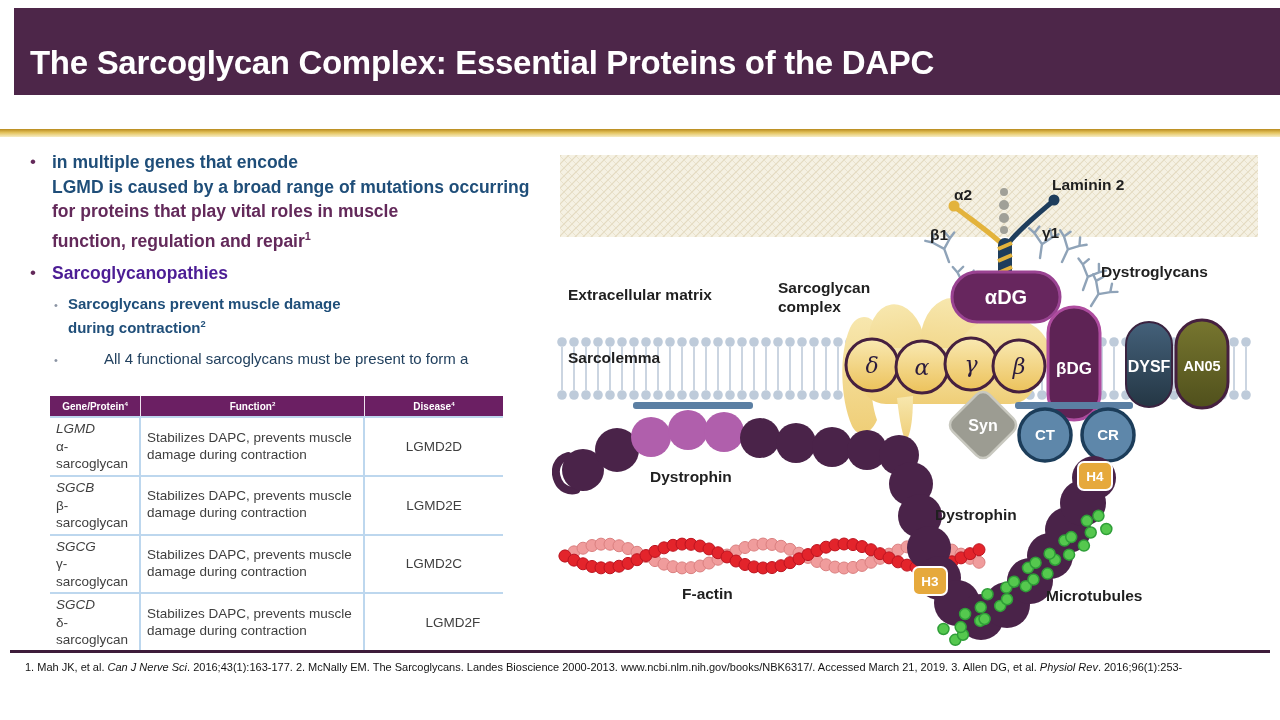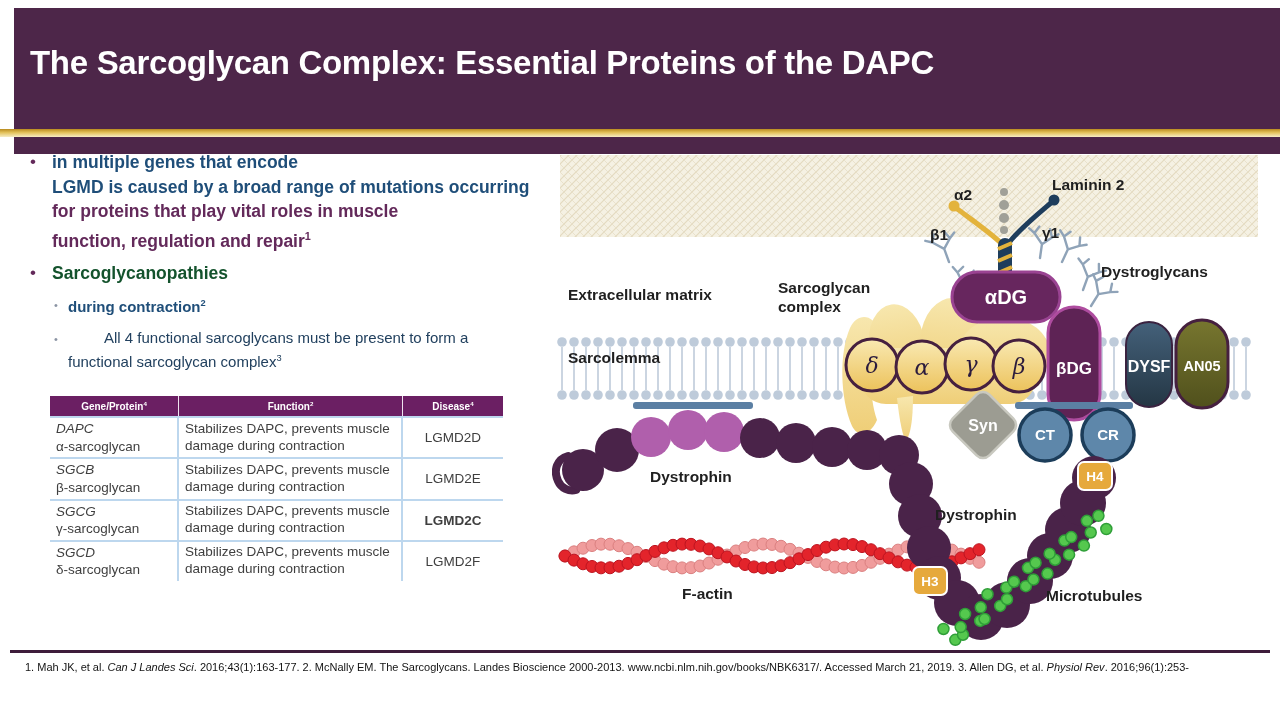--- a/index.html
+++ b/index.html
@@ -2,21 +2,21 @@
 <html style="--headerBg: #4D2649; --navy: #1F4E79; --plum: #63295A; --ink: #22415F; --theadBg: #6B1F63; --tblBorder: #BDD7EE; --geneBlue: #1F5C8B; --body: #3F3F3F;"><head>
 <meta charset="utf-8">
 <style>
   :root{
     --headerBg:#4D2649; --navy:#1F4E79; --plum:#63295A; --ink:#22415F;
     --theadBg:#6B1F63; --tblBorder:#BDD7EE; --geneBlue:#1F5C8B; --body:#3F3F3F;
   }
   html,body{margin:0;padding:0;}
   body{width:1280px;height:720px;position:relative;overflow:hidden;background:#fff;
        font-family:"Liberation Sans",sans-serif;}
-  .header{position:absolute;left:14px;top:8px;width:1266px;height:146px;background:var(--headerBg);}
+  .header{position:absolute;left:14px;top:8px;width:1266px;height:87px;background:var(--headerBg);}
   .gold-band{position:absolute;left:0;top:129px;width:1280px;height:8px;
              background:linear-gradient(to bottom,#B88A1E 0%,#E3C25C 45%,#F6ECC4 100%);}
   .title{position:absolute;left:16px;top:36px;font-size:33px;font-weight:bold;color:#fff;letter-spacing:-0.3px;}
   .bullets{position:absolute;left:30px;top:150px;width:534px;}
   .bullet{display:flex;}
   .bullet .marker{flex:none;}
   .l1{font-size:17.5px;line-height:24.5px;margin-bottom:8px;}
   .l1 .marker{width:22px;font-size:17px;color:var(--plum);}
   .l2{font-size:15px;line-height:21px;margin-left:24px;margin-bottom:10px;}
   .l2 .marker{width:14px;font-size:11px;color:#8a93a3;padding-top:2px;}
@@ -57,78 +57,78 @@
       <div>
         <div class="bline"><span style="color: rgb(31, 78, 121);">in multiple genes that encode</span></div>
         <div class="bline"><span style="color: rgb(31, 78, 121);">LGMD is caused by a broad range of mutations occurring</span></div>
         <div class="bline"><span style="color: rgb(99, 41, 90);">for proteins that play vital roles in muscle</span></div>
         <div class="bline"><span style="color: rgb(99, 41, 90);">function, regulation and repair</span><sup style="color: rgb(99, 41, 90);">1</sup></div>
       </div>
     </div>
     <div class="bullet l1 bold">
       <span class="marker">•</span>
       <div>
-        <div class="bline"><span style="color: #14532d;">Sarcoglycanopathies</span></div>
+        <div class="bline"><span style="color: #4c1d95;">Sarcoglycanopathies</span></div>
       </div>
     </div>
     <div class="bullet l2 bold">
       <span class="marker">•</span>
       <div>
+        <div class="bline"><span style="color: rgb(31, 78, 121);">Sarcoglycans prevent muscle damage</span></div>
         <div class="bline"><span style="color: rgb(31, 78, 121); margin-top: 8px;">during contraction</span><sup style="color: rgb(31, 78, 121);">2</sup></div>
       </div>
     </div>
     <div class="bullet l2">
       <span class="marker">•</span>
       <div>
         <div class="bline"><span style="color: rgb(34, 65, 95); margin-left: 36px;">All 4 functional sarcoglycans must be present to form a</span></div>
-        <div class="bline"><span style="color: rgb(34, 65, 95);">functional sarcoglycan complex</span><sup style="color: rgb(34, 65, 95);">3</sup></div>
       </div>
     </div>
   </div>
 
 <table class="sg">
   <thead>
       <tr>
         <th>Gene/Protein<sup>4</sup></th>
         <th>Function<sup>2</sup></th>
         <th>Disease<sup>4</sup></th>
       </tr>
     </thead>
   <tbody>
       <tr>
         <td class="gene-cell">
-          <div class="gene">DAPC</div>
+          <div class="gene">LGMD</div>
           <div>α-sarcoglycan</div>
         </td>
         <td class="fn-cell" style="width: 210px;">Stabilizes DAPC, prevents muscle damage during contraction</td>
         <td class="disease-cell" style="width: 88px;">LGMD2D</td>
       </tr>
       <tr>
         <td class="gene-cell">
           <div class="gene">SGCB</div>
           <div>β-sarcoglycan</div>
         </td>
         <td class="fn-cell" style="width: 210px;">Stabilizes DAPC, prevents muscle damage during contraction</td>
         <td class="disease-cell" style="width: 88px;">LGMD2E</td>
       </tr>
       <tr>
         <td class="gene-cell">
           <div class="gene">SGCG</div>
           <div>γ-sarcoglycan</div>
         </td>
         <td class="fn-cell" style="width: 210px;">Stabilizes DAPC, prevents muscle damage during contraction</td>
-        <td class="disease-cell" style="width: 88px; font-weight: bold;">LGMD2C</td>
+        <td class="disease-cell" style="width: 88px;">LGMD2C</td>
       </tr>
       <tr>
         <td class="gene-cell">
           <div class="gene">SGCD</div>
           <div>δ-sarcoglycan</div>
         </td>
         <td class="fn-cell" style="width: 210px;">Stabilizes DAPC, prevents muscle damage during contraction</td>
-        <td class="disease-cell" style="width: 88px;">LGMD2F</td>
+        <td class="disease-cell" style="width: 88px; padding-left: 44px;">LGMD2F</td>
       </tr>
     </tbody>
 </table>
 
 <svg class="diagram" width="712" height="502" viewBox="0 0 712 502">
   <defs>
     <pattern id="hatch" width="8" height="8" patternUnits="userSpaceOnUse">
       <rect width="8" height="8" fill="#F5F1E3"></rect>
       <path d="M0,8 L8,0 M-1,1 L1,-1 M7,9 L9,7" stroke="#E4DBC0" stroke-width="1.2"></path>
       <path d="M0,0 L8,8" stroke="#E9E1CB" stroke-width="1"></path>
@@ -564,14 +564,14 @@
     <text x="378" y="438" class="wlabel" font-size="13.5" text-anchor="middle">H3</text>
     <text x="98" y="334" class="dlabel" font-size="16">Dystrophin</text>
     <text x="383" y="372" class="dlabel" font-size="16">Dystrophin</text>
     <text x="130" y="451" class="dlabel">F-actin</text>
     <text x="494" y="453" class="dlabel">Microtubules</text>
   </g>
 </svg>
 
 <div class="divider"></div>
 <div class="refs">
-    <div class="ref-line"><span>1. Mah JK, et al. </span><em>Can J Landes Sci</em><span>. 2016;43(1):163-177. 2. McNally EM. The Sarcoglycans. Landes Bioscience 2000-2013. www.ncbi.nlm.nih.gov/books/NBK6317/. Accessed March 21, 2019. 3. Allen DG, et al. </span><em>Physiol Rev</em><span>. 2016;96(1):253-</span></div>
+    <div class="ref-line"><span>1. Mah JK, et al. </span><em>Can J Nerve Sci</em><span>. 2016;43(1):163-177. 2. McNally EM. The Sarcoglycans. Landes Bioscience 2000-2013. www.ncbi.nlm.nih.gov/books/NBK6317/. Accessed March 21, 2019. 3. Allen DG, et al. </span><em>Physiol Rev</em><span>. 2016;96(1):253-</span></div>
   </div>
 
 </body></html>

